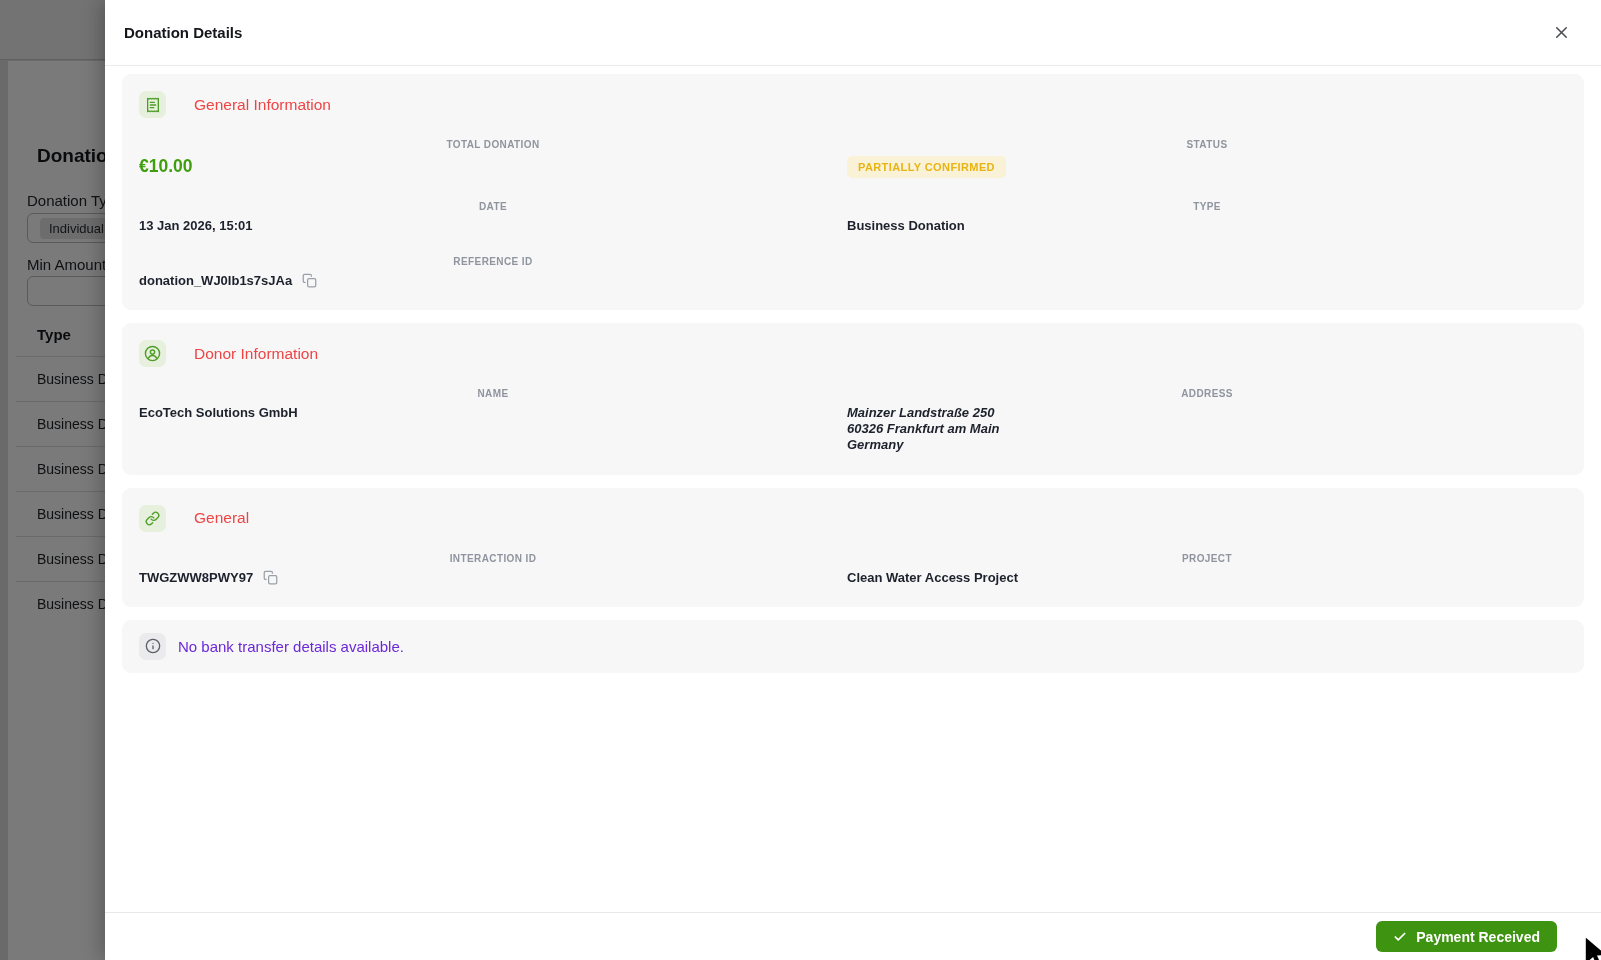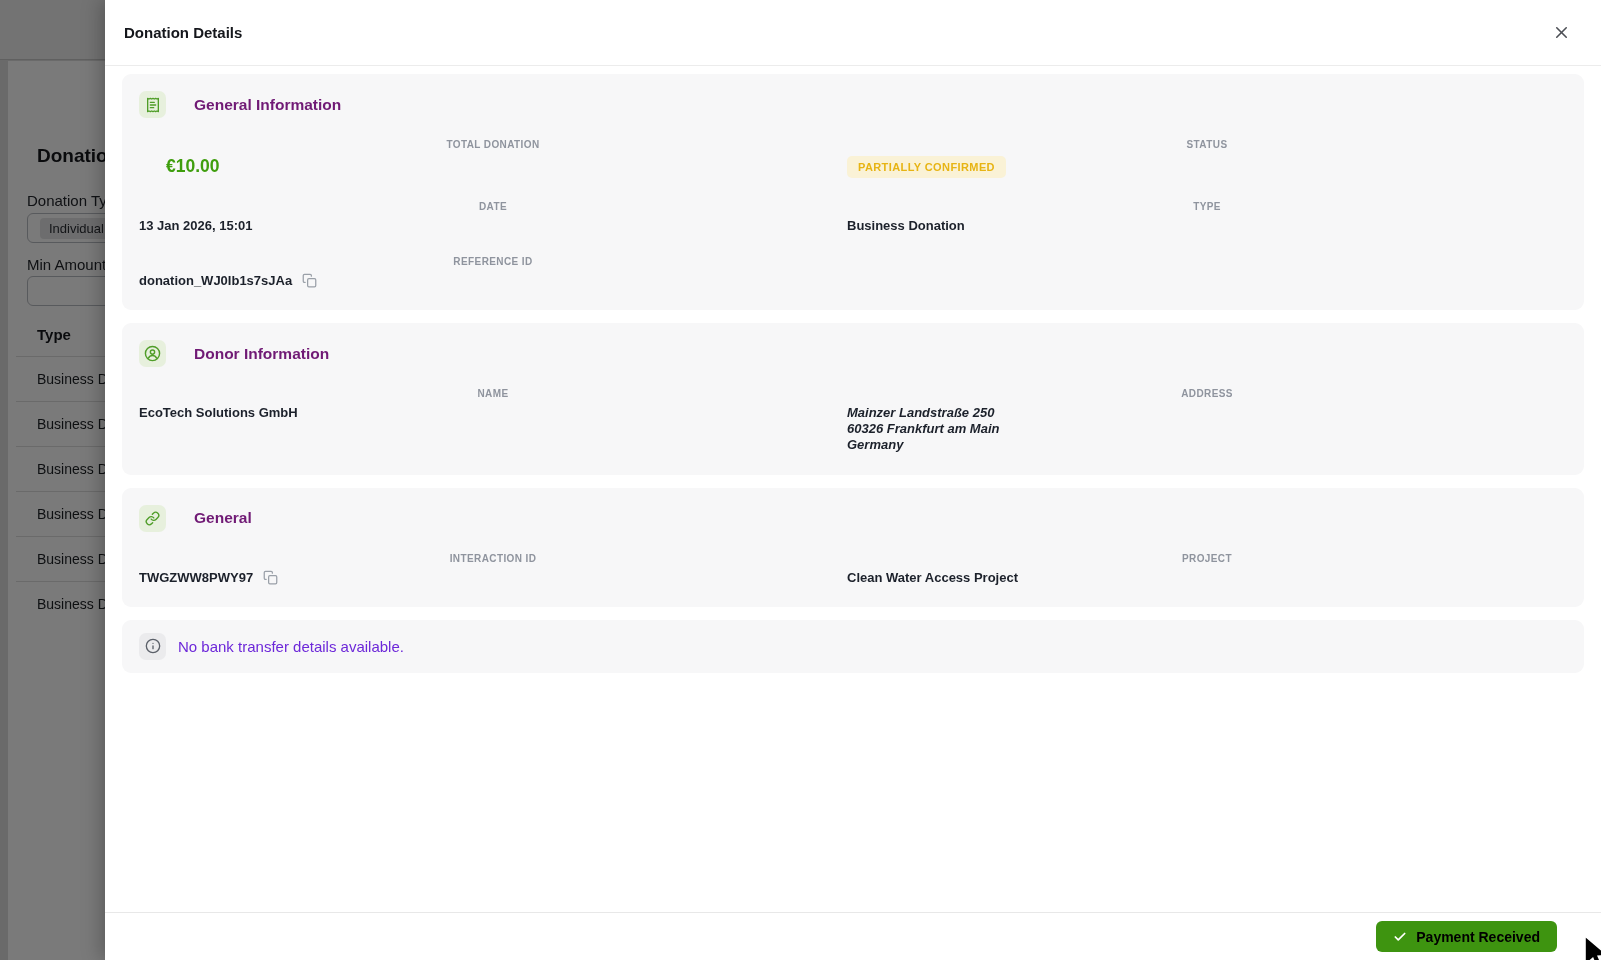--- a/index.html
+++ b/index.html
@@ -37,39 +37,39 @@
     display:flex; align-items:center; justify-content:center; color:#4c4f55; }
 
   .modal-body { flex:1 1 auto; padding:8px 17px 0 17px; overflow:hidden; }
   .card { background:#f7f7f8; border-radius:9px; padding:17px 17px 22px 17px; margin-bottom:13px; }
   .card.slim { padding:13px 17px; margin-bottom:0; display:flex; align-items:center; }
 
   .sec-head { display:flex; align-items:center; margin-bottom:21px; }
   .icon-box { width:27px; height:27px; border-radius:7px; background:#e7f0dd;
     display:flex; align-items:center; justify-content:center; }
   .icon-box.gray { background:#ebebed; }
-  .sec-title { font-size:15.5px; font-weight:700; color:#701a75; margin-left:28px; }
+  .sec-title { font-size:15.5px; font-weight:400; color:#ef4444; margin-left:28px; }
 
   .grid { display:grid; grid-template-columns:708px 1fr; row-gap:23px; }
   .field-label { font-size:10px; font-weight:700; letter-spacing:.4px; color:#8f949e;
     text-transform:uppercase; margin-bottom:6px;text-align:center; }
   .field-value { font-size:13px; font-weight:600; color:#1c212b; white-space:pre-line; }
-  .field-value.amount { font-size:17.5px; font-weight:700; color:#3f9e0e;margin-left:27px; }
+  .field-value.amount { font-size:17.5px; font-weight:700; color:#3f9e0e; }
   .value-row { display:flex; align-items:center; }
   .copy-btn { border:none; background:transparent; cursor:pointer; margin-left:10px;
     display:flex; align-items:center; color:#9aa0a8; padding:0; }
 
   .badge { display:inline-block; background:#faf2d6; color:#e7b414; font-size:11px;
     font-weight:700; letter-spacing:.4px; border-radius:5px; padding:5px 11px; }
 
   .bank-msg { font-size:15px; color:#6d28d9; margin-left:12px; }
 
   .modal-footer { flex:0 0 48px; border-top:1px solid #e8e8e8;
     display:flex; align-items:center; justify-content:flex-end; padding-right:44px; }
-  .pay-btn { display:flex; align-items:center; background:#3e9410; color:#000000; border:none;
+  .pay-btn { display:flex; align-items:center; background:#3e9410; color:#ffffff; border:none;
     border-radius:6px; height:31px; padding:5px 17px; font-size:14px; font-weight:700;
     font-family:inherit; cursor:pointer; }
   .pay-btn .chk { margin-right:9px; display:flex; align-items:center; }
 
   .cursor { position:absolute; left:1585px; top:936px; pointer-events:none; }
 </style>
 </head>
 <body>
 
 <div class="bg-page">

